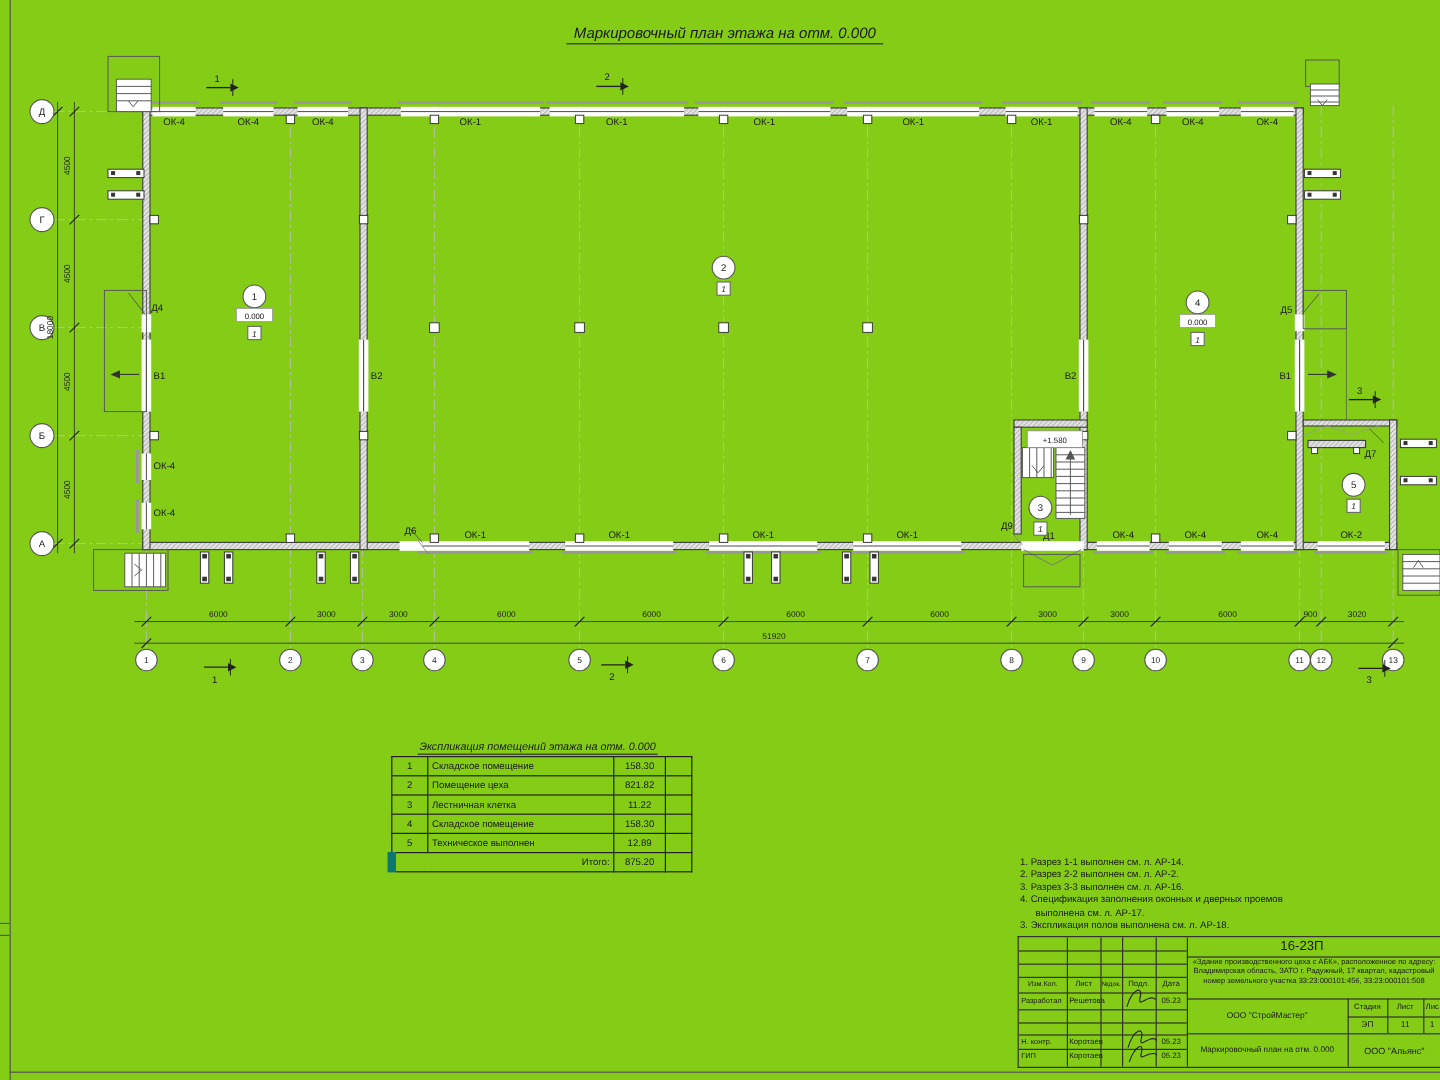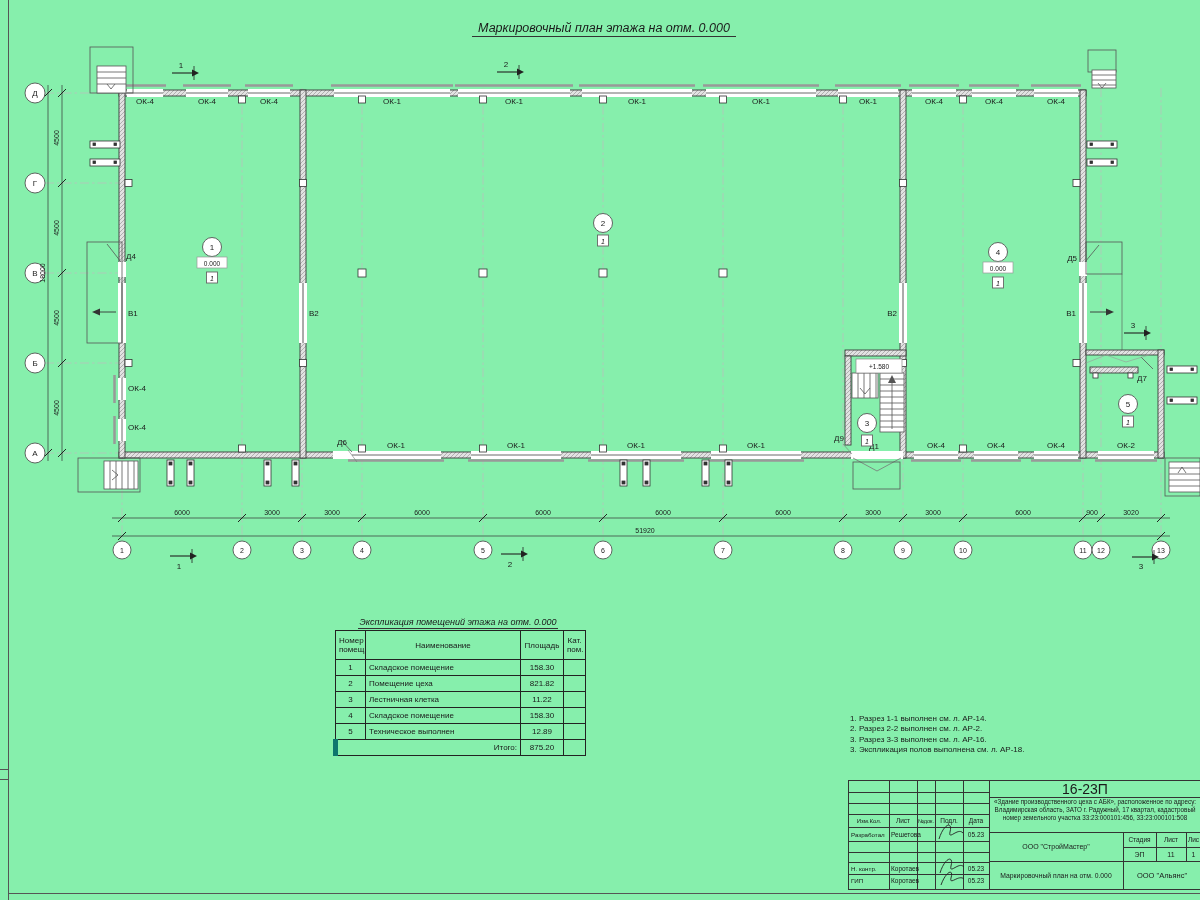--- a/index.html
+++ b/index.html
@@ -1,36 +1,36 @@
 <!DOCTYPE html>
 <html><head>
 <meta charset="utf-8">
 <style>
   html,body{margin:0;padding:0;background:#fff;}
-  #sheet{position:relative;width:1200px;height:900px;background:#86efac;overflow:hidden;
+  #sheet{position:relative;width:1200px;height:900px;background:#84cc16;overflow:hidden;
          font-family:"Liberation Sans",sans-serif;color:#1a1a1a;text-decoration:underline;}
   svg{font-family:"Liberation Sans",sans-serif;}
   svg text{fill:#1a1a1a;font-size:8px;text-anchor:middle;}
   .t7{font-size:7px;} .t65{font-size:6.5px;} .ts{text-anchor:start;} .te{text-anchor:end;}
   .it{font-style:italic;}
   #plan-title{position:absolute;left:8px;right:0;top:21px;text-align:center;
       font-size:12.5px;font-style:italic;}
   #plan-title span{border-bottom:1px solid #333;padding:0 6px 1px;}
   
-  #expl{position:absolute;left:333px;top:617px;width:250px;}
+  #expl{position:absolute;left:323px;top:617px;width:250px;}
   #expl-title{text-align:center;font-size:9px;font-style:italic;margin-bottom:3px;}
   #expl-title span{border-bottom:1px solid #333;padding:0 2px 1px;}
   #expl table{border-collapse:collapse;width:250px;table-layout:fixed;}
   #expl th,#expl td{border:1px solid #222;font-size:8px;font-weight:normal;
       padding:1px 3px;text-align:center;overflow:hidden;white-space:nowrap;}
   #expl table{border:1.5px solid #222;}
   #expl th{height:26px;}
   #expl td{height:13px;}
   #expl td.nm{text-align:left;}
-  #expl td.tl{text-align:right;border-left:5px solid #0f766e;}
+  #expl td.tl{text-align:right;border-left:7px solid #0f766e;}
   
   #notes{position:absolute;left:850px;top:714px;width:228px;font-size:8px;line-height:10.4px;}
   #notes .note{padding-left:13px;text-indent:-13px;}
   
   #stamp{position:absolute;left:848px;top:780px;width:352px;height:108px;
       border:1.2px solid #333;border-right:none;overflow:hidden;font-size:6.5px;}
   .vl{position:absolute;width:1px;background:#333;}
   .hl{position:absolute;height:1px;background:#333;}
   .sc{position:absolute;display:flex;align-items:center;justify-content:center;
       text-align:center;overflow:hidden;}
@@ -557,26 +557,20 @@
 <div id="expl">
   <div id="expl-title"><span>Экспликация помещений этажа на отм. 0.000</span></div>
   <table>
     <colgroup>
           <col style="width:30px">
           <col style="width:155px">
           <col style="width:43px">
           <col style="width:22px">
         </colgroup>
     <tbody>
-          <tr>
-      <th style="white-space:normal">Номер помещ.</th>
-      <th>Наименование</th>
-      <th>Площадь</th>
-      <th style="white-space:normal">Кат. пом.</th>
-    </tr>
     <tr>
       <td>1</td>
       <td class="nm">Складское помещение</td>
       <td>158.30</td>
       <td></td>
     </tr>
     <tr>
       <td>2</td>
       <td class="nm">Помещение цеха</td>
       <td>821.82</td>
@@ -606,20 +600,21 @@
       <td></td>
     </tr>
   </tbody>
       </table>
 </div>
 
 <div id="notes">
   <div class="note">1. Разрез 1-1 выполнен см. л. АР-14.</div>
   <div class="note">2. Разрез 2-2 выполнен см. л. АР-2.</div>
   <div class="note">3. Разрез 3-3 выполнен см. л. АР-16.</div>
+  <div class="note">4. Спецификация заполнения оконных и дверных проемов выполнена см. л. АР-17.</div>
   <div class="note">3. Экспликация полов выполнена см. л. АР-18.</div>
 </div>
 
 <div id="stamp">
 
   <div class="hl" style="top:11px;left:0;width:140px;"></div>
   <div class="hl" style="top:22px;left:0;width:140px;"></div>
   <div class="hl" style="top:33px;left:0;width:140px;"></div>
   <div class="hl" style="top:46px;left:0;width:140px;"></div>
   <div class="hl" style="top:60px;left:0;width:140px;"></div>
@@ -654,21 +649,21 @@
   <div class="sc scl" style="left:0;top:93px;width:40px;height:13px;font-size:6.2px;">ГИП</div>
   <div class="sc scl" style="left:40px;top:93px;width:46px;height:13px;">Коротаев</div>
   <div class="sc" style="left:114px;top:93px;width:26px;height:13px;">05.23</div>
 
   <svg width="40" height="108" viewBox="0 0 40 108" style="position:absolute;left:82px;top:0;overflow:visible;">
     <path d="M8 58 C13 42,22 40,19 51 C17 60,27 46,32 52" fill="none" stroke="#222" stroke-width="0.9"></path>
     <path d="M9 92 C14 76,23 74,20 85 C18 94,28 80,33 86" fill="none" stroke="#222" stroke-width="0.9"></path>
     <path d="M10 104 C15 90,23 87,20 97 C18 105,28 93,33 98" fill="none" stroke="#222" stroke-width="0.9"></path>
   </svg>
 
-  <div class="sc" style="left:140px;top:0;width:192px;height:16px;font-size:14px;">16-23П</div>
+  <div class="sc" style="left:140px;top:0;width:192px;height:16px;font-size:11px;">16-23П</div>
   <div class="sc" style="left:142px;top:17px;width:208px;height:33px;font-size:6.3px;line-height:8px;align-items:flex-start;">«Здание производственного цеха с АБК», расположенное по адресу: Владимирская область, ЗАТО г. Радужный, 17 квартал, кадастровый номер земельного участка 33:23:000101:456, 33:23:000101:508</div>
   <div class="sc" style="left:140px;top:51px;width:134px;height:29px;font-size:7px;">ООО "СтройМастер"</div>
   <div class="sc" style="left:274px;top:51px;width:33px;height:15px;">Стадия</div>
   <div class="sc" style="left:307px;top:51px;width:30px;height:15px;">Лист</div>
   <div class="sc" style="left:337px;top:51px;width:15px;height:15px;">Лис</div>
   <div class="sc" style="left:274px;top:66px;width:33px;height:14px;font-size:7px;">ЭП</div>
   <div class="sc" style="left:307px;top:66px;width:30px;height:14px;font-size:7px;">11</div>
   <div class="sc" style="left:337px;top:66px;width:15px;height:14px;font-size:7px;">1</div>
   <div class="sc" style="left:140px;top:80px;width:134px;height:28px;font-size:6.8px;">Маркировочный план на отм. 0.000</div>
   <div class="sc" style="left:274px;top:80px;width:78px;height:28px;font-size:7.5px;">ООО "Альянс"</div>

